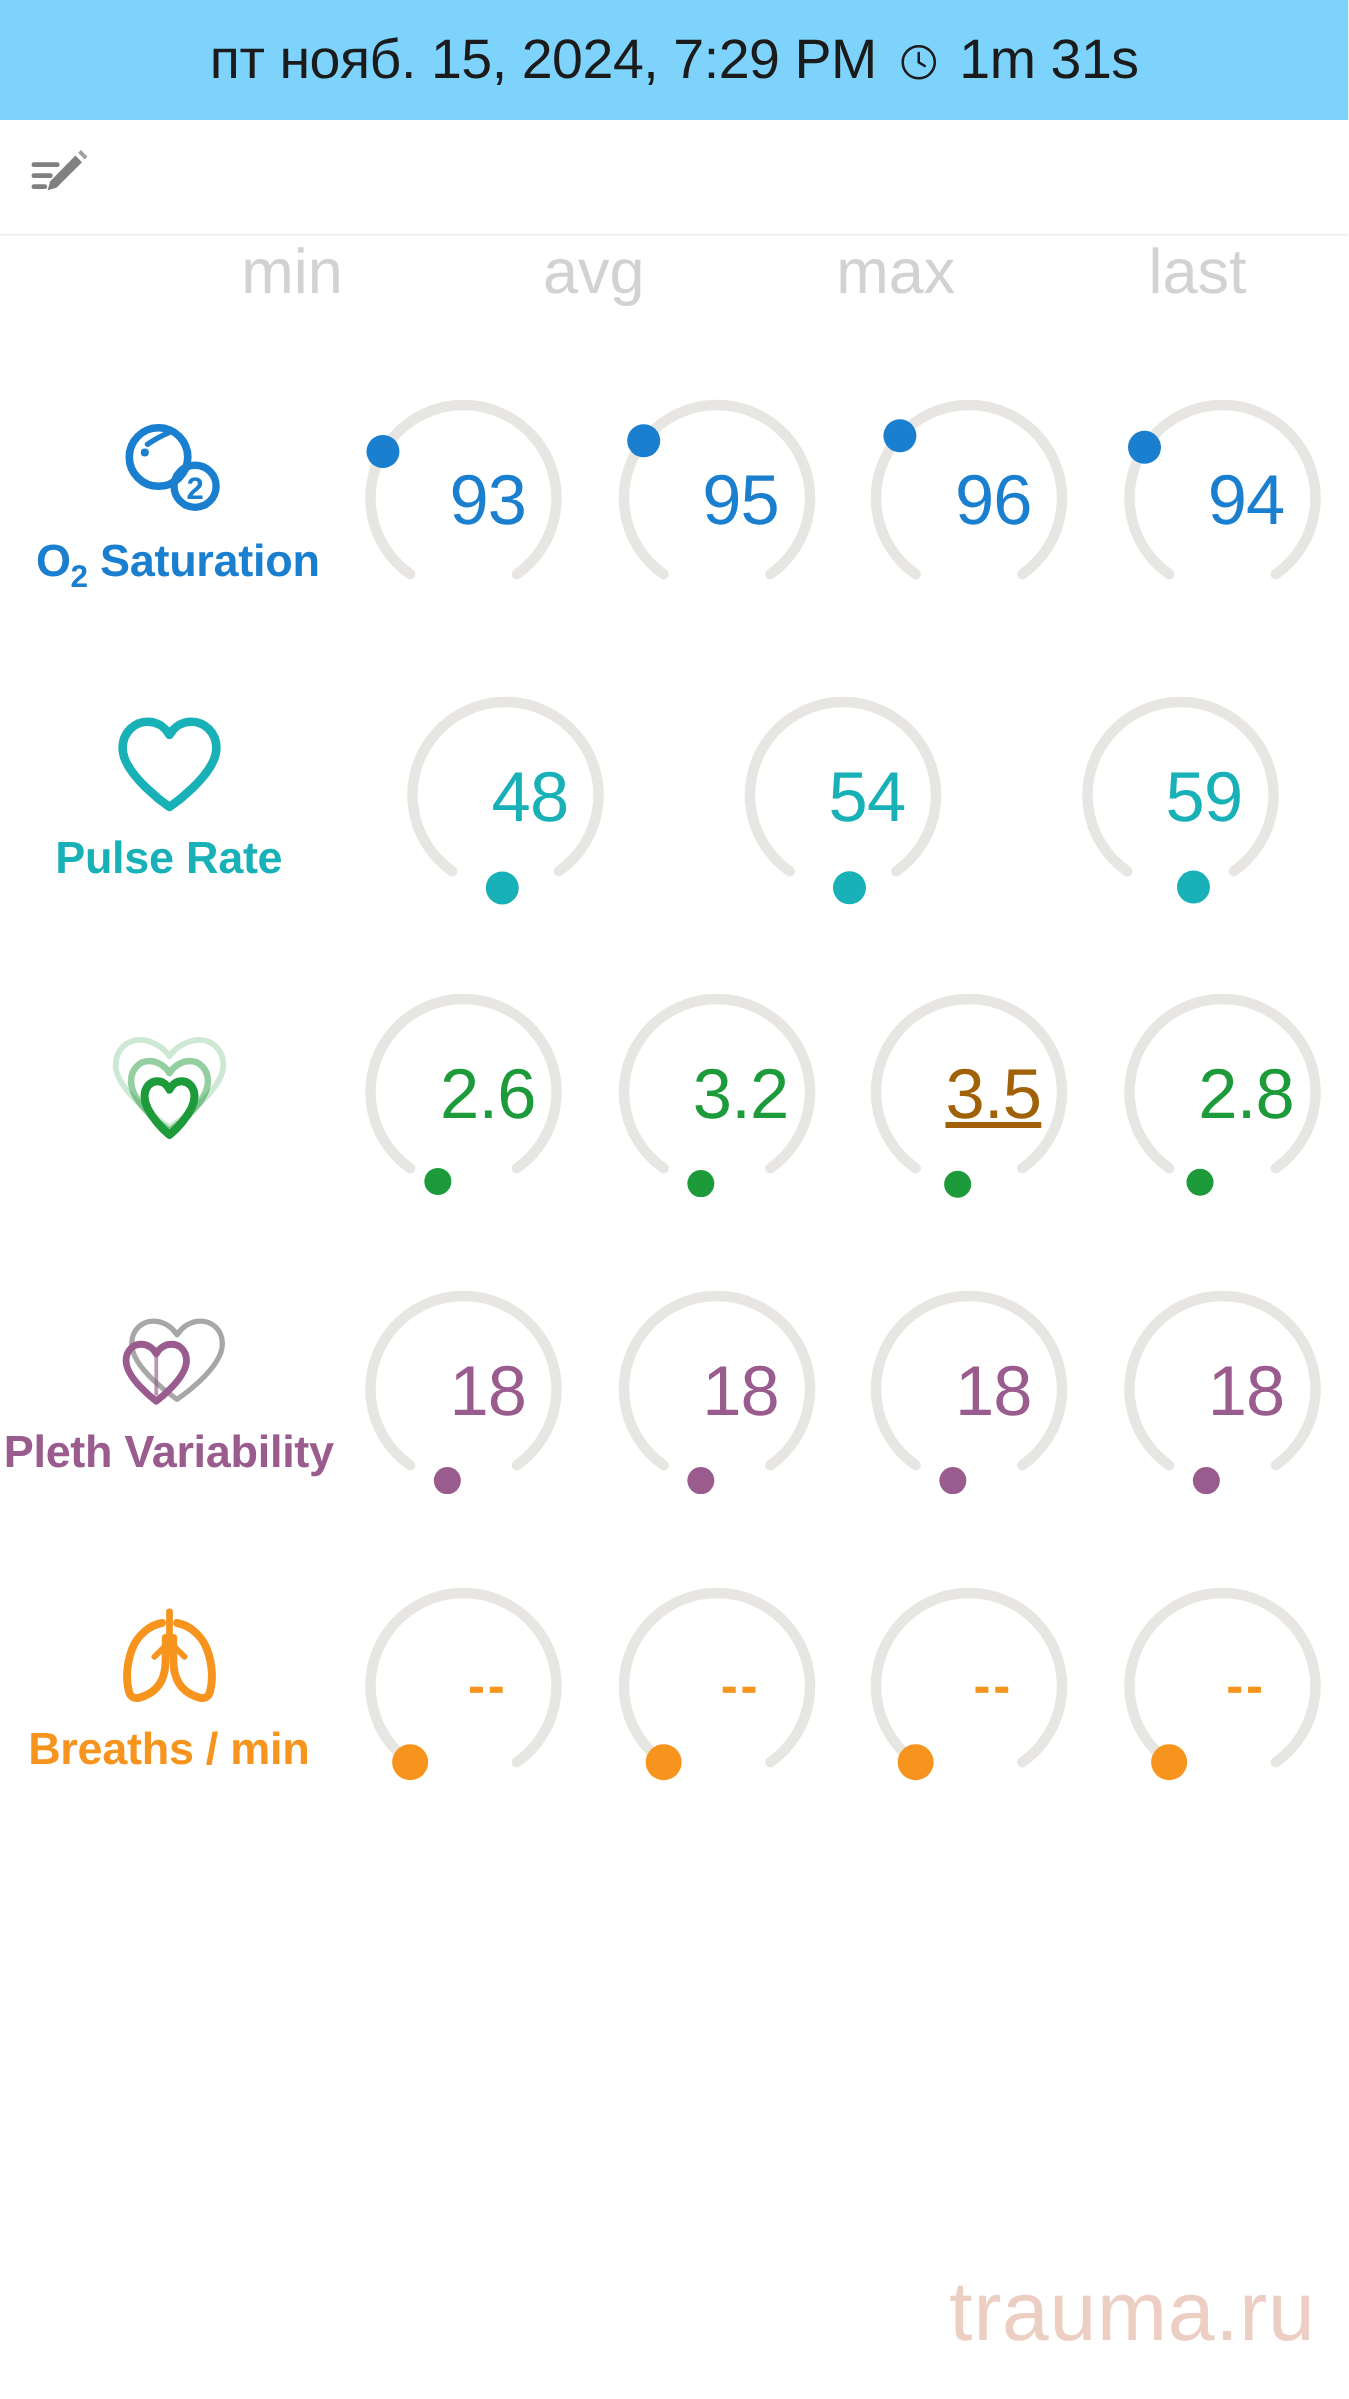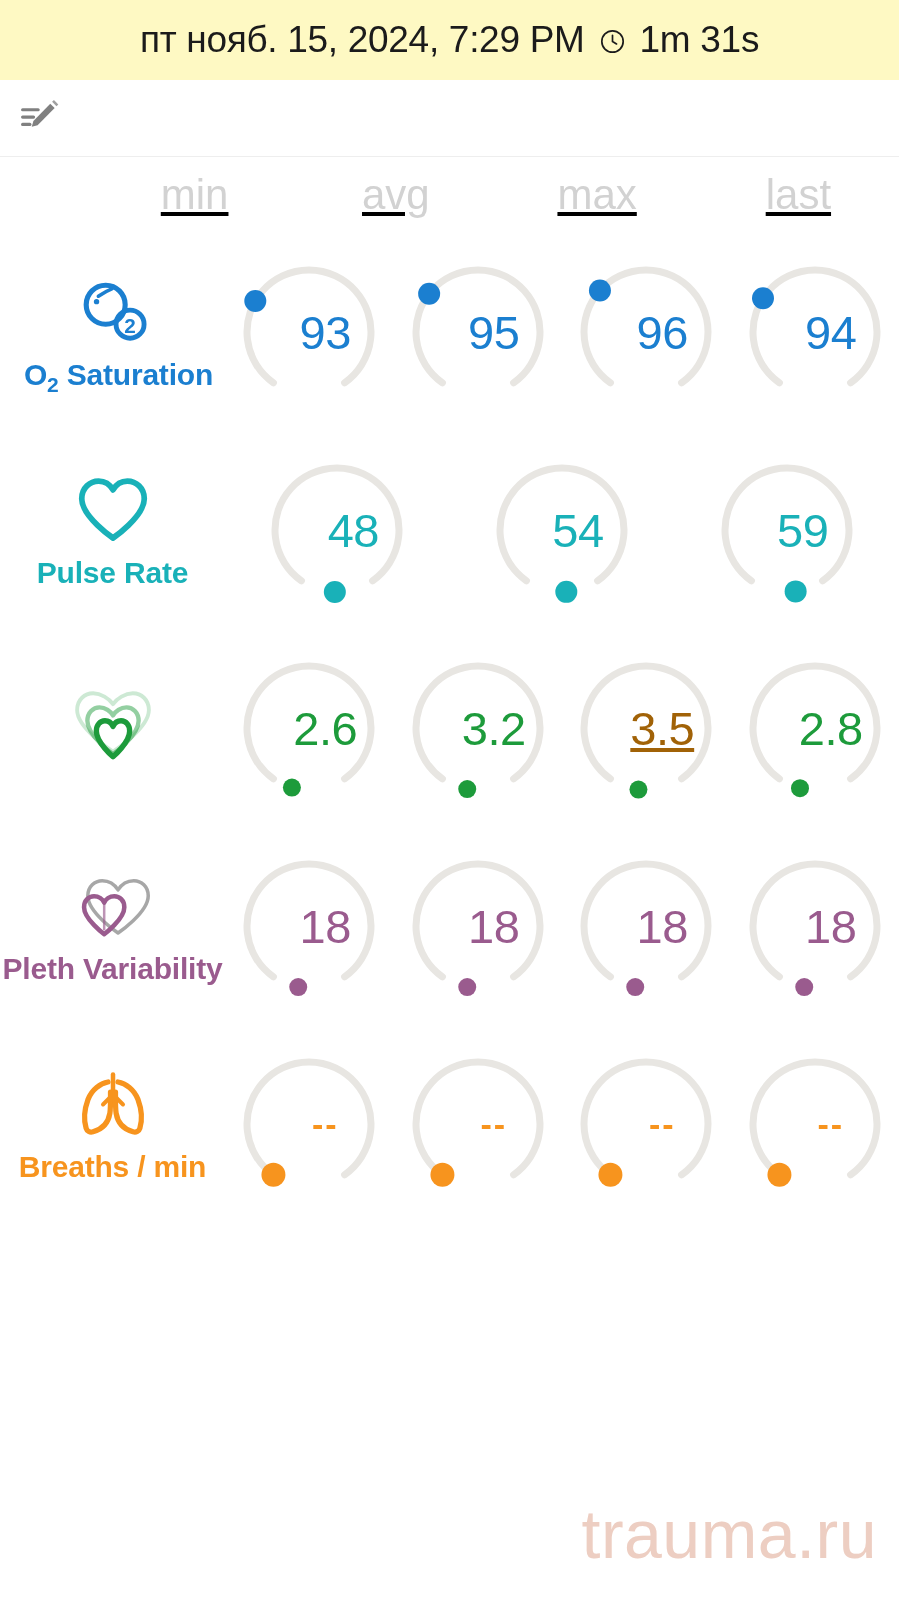--- a/index.html
+++ b/index.html
@@ -56,25 +56,23 @@
   .note-edit-icon {
     width: 44px;
     height: 44px;
     display: inline-flex;
     cursor: pointer;
   }
 
   
   .col-headers {
     display: flex;
-    align-items: center;
     height: 76px;
     padding-left: 94px;
     box-sizing: border-box;
-    text-decoration: underline;
   }
   .col-header {
     flex: 1 1 0;
     text-align: center;
     font-size: 42px;
     color: #d2d2d2;
     letter-spacing: 0px;
   }
 
   
@@ -148,29 +146,29 @@
     font-size: 47px;
     letter-spacing: -0.5px;
   }
   .gauge-value.empty { font-size: 34px; font-weight: 600; letter-spacing: 2px; }
 
   
   .watermark {
     position: absolute;
     right: 22px;
     bottom: 26px;
-    font-size: 68px;
+    font-size: 56px;
     color: #edcec2;
     letter-spacing: 0.5px;
   }
 </style>
 </head>
 <body>
 
-<div class="header-bar" style="background: #fef9c3;">
+<div class="header-bar" style="background: #7dd3fc;">
   <span class="header-datetime">пт нояб. 15, 2024, 7:29 PM</span>
   <span class="clock-icon">
     <svg viewBox="0 0 24 24" width="27" height="27">
       <circle cx="12" cy="12" r="9.5" fill="none" stroke="#1b1b1b" stroke-width="1.5"></circle>
       <path d="M12 6.5 V12 L15.6 14.2" fill="none" stroke="#1b1b1b" stroke-width="1.5" stroke-linecap="round"></path>
     </svg>
   </span>
   <span class="header-duration">1m 31s</span>
 </div>
 

